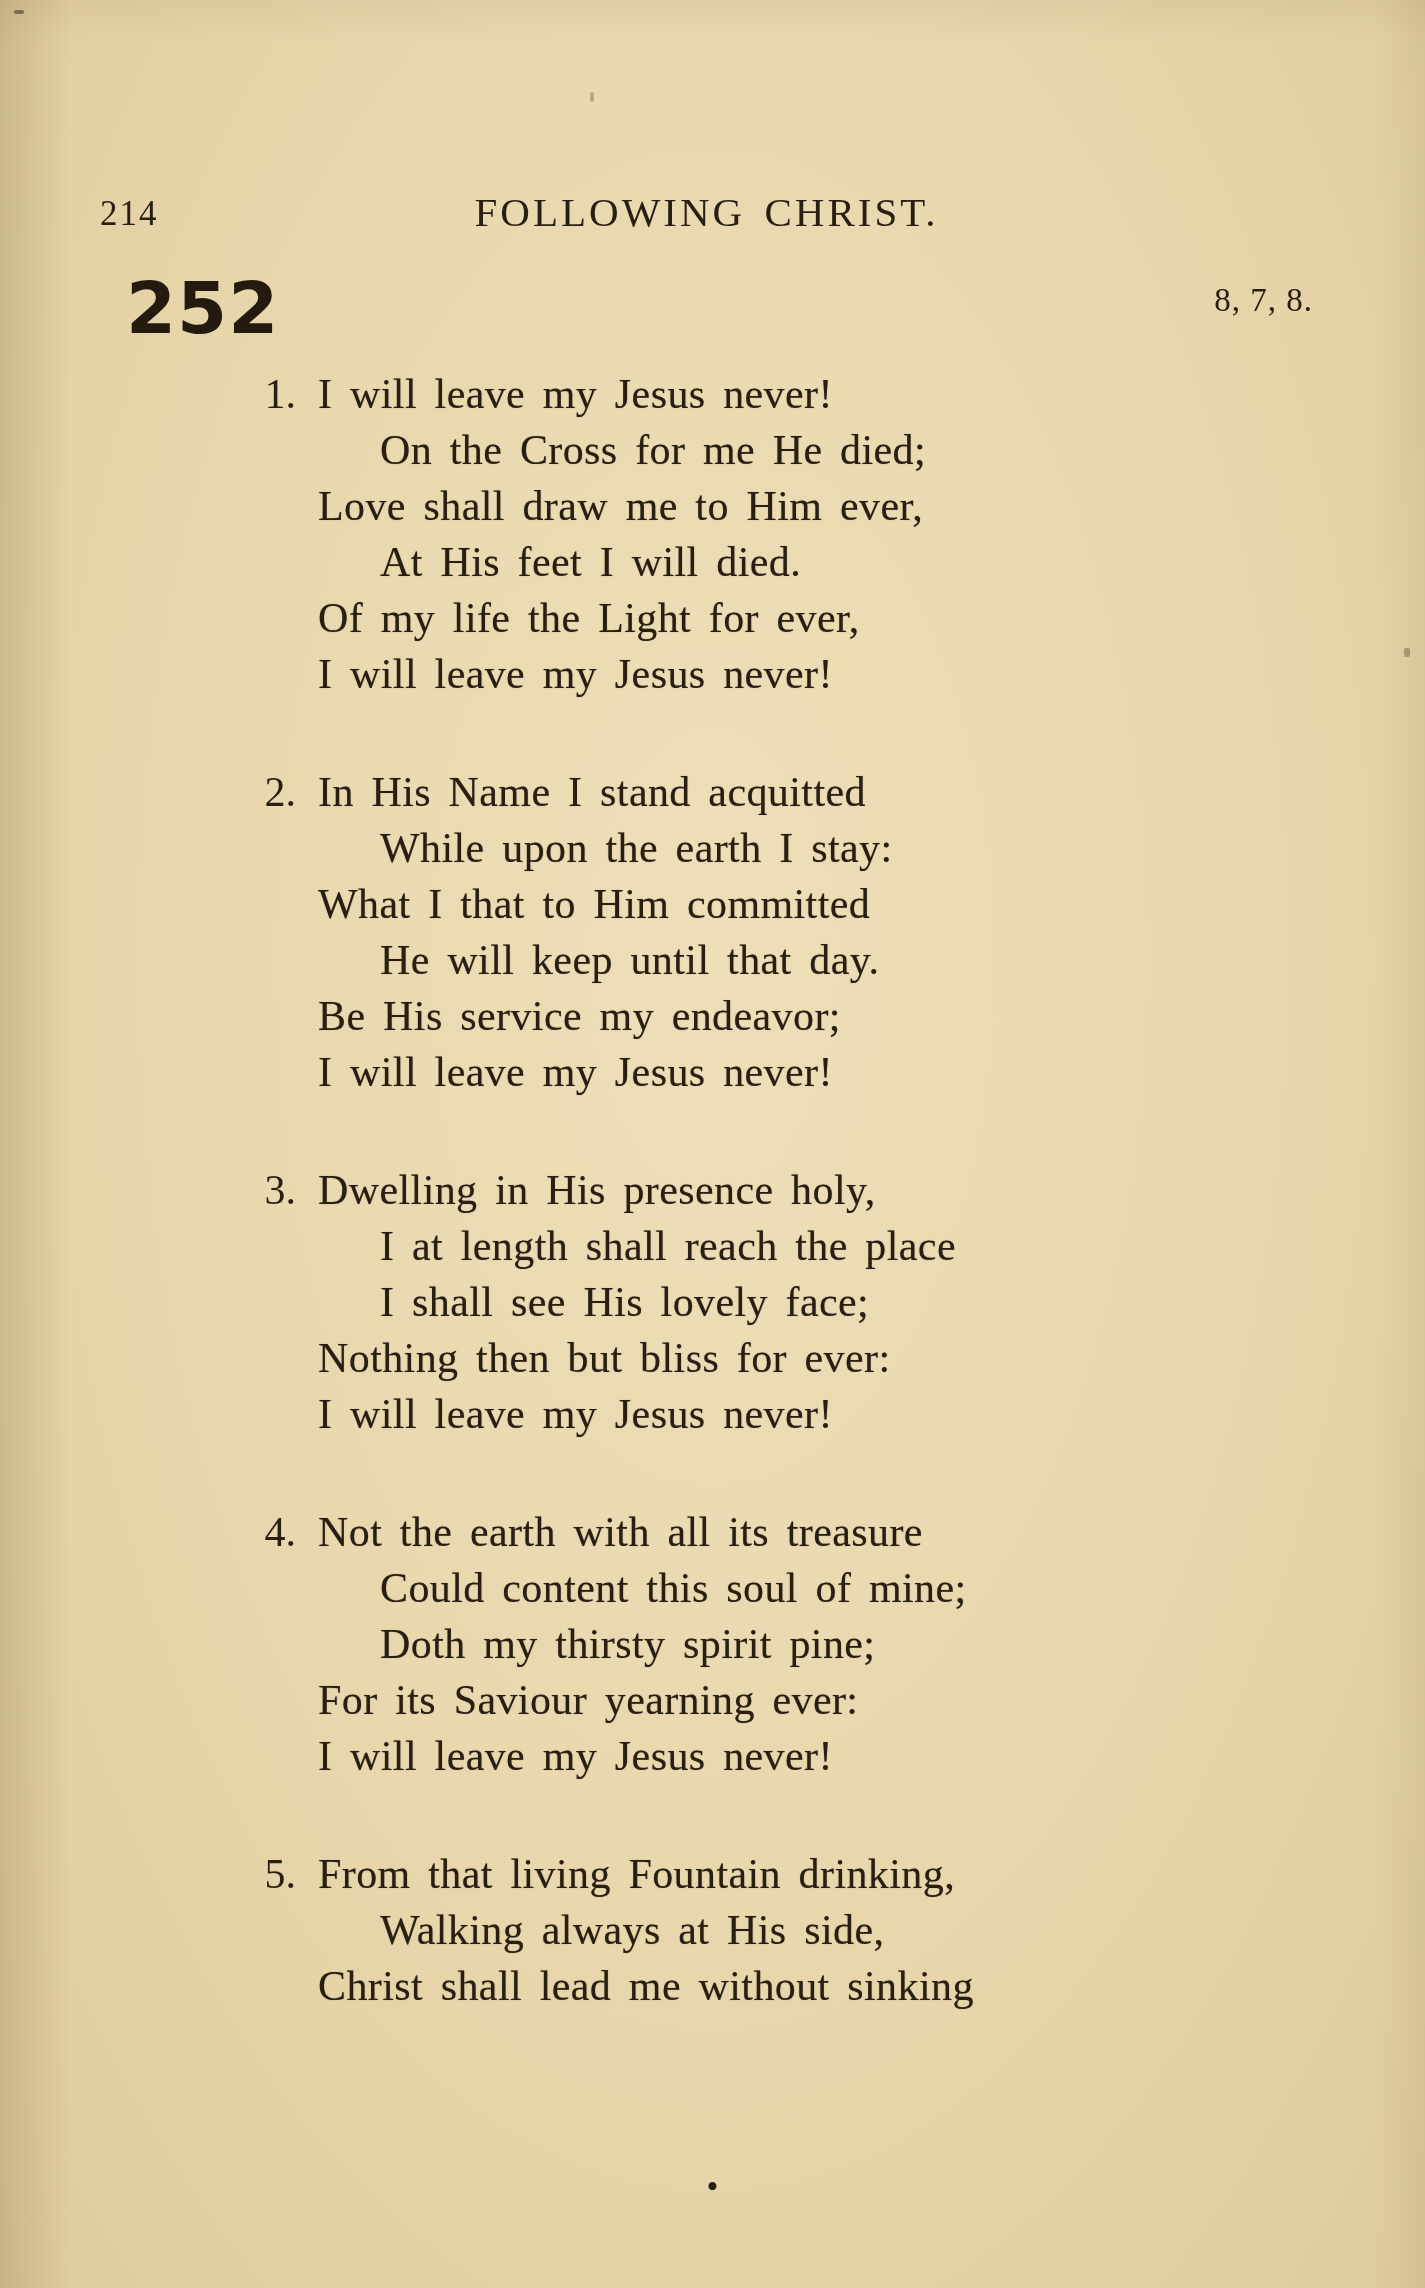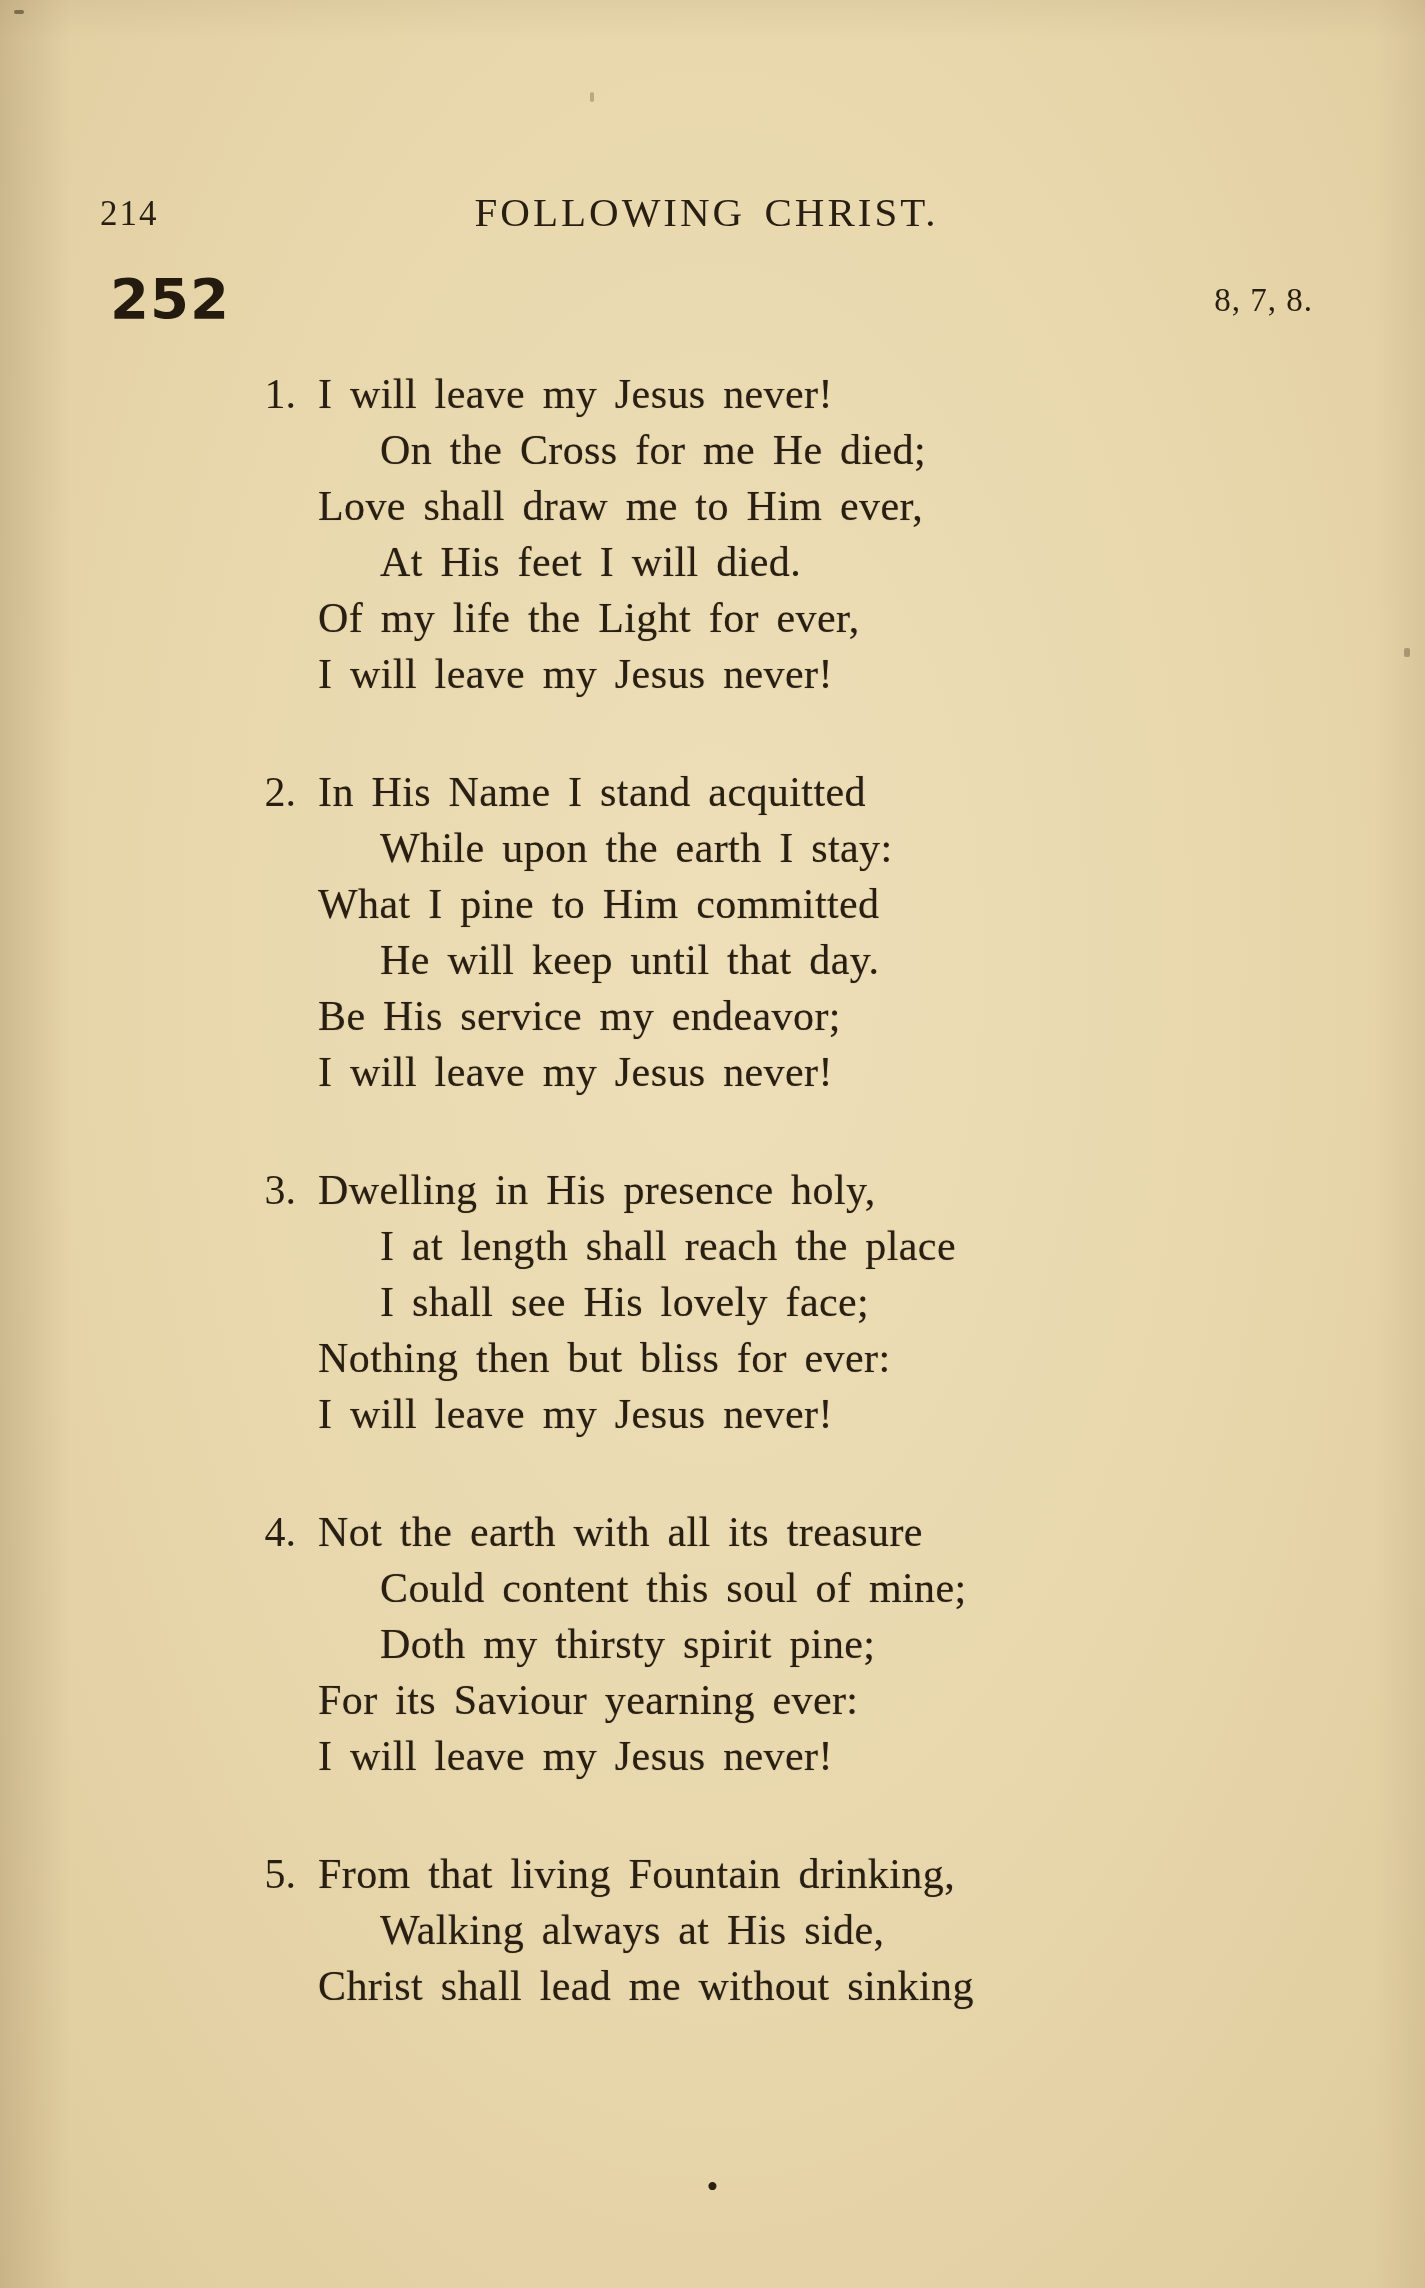--- a/index.html
+++ b/index.html
@@ -66,25 +66,25 @@
 
   .hymn-head {
     position: absolute;
     top: 266px;
     left: 110px;
     right: 112px;
     height: 86px;
   }
   .hymn-number {
     position: absolute;
-    left: 0;
+    left: 16px;
     top: 0;
     font-family: "DejaVu Sans", sans-serif;
     font-weight: bold;
-    font-size: 56px;
+    font-size: 72px;
     letter-spacing: 1px;
     color: #241b0e;
   }
   .meter {
     position: absolute;
     right: 0;
     top: 16px;
     font-size: 33px;
     letter-spacing: 1px;
   }
@@ -154,21 +154,21 @@
         <div class="line indent-1">On the Cross for me He died;</div>
         <div class="line indent-0">Love shall draw me to Him ever,</div>
         <div class="line indent-1">At His feet I will died.</div>
         <div class="line indent-0">Of my life the Light for ever,</div>
         <div class="line indent-0">I will leave my Jesus never!</div>
       </div>
       <div class="stanza">
         <span class="stanza-num">2.</span>
         <div class="line indent-0">In His Name I stand acquitted</div>
         <div class="line indent-1">While upon the earth I stay:</div>
-        <div class="line indent-0">What I pine to Him committed</div>
+        <div class="line indent-0">What I that to Him committed</div>
         <div class="line indent-1">He will keep until that day.</div>
         <div class="line indent-0">Be His service my endeavor;</div>
         <div class="line indent-0">I will leave my Jesus never!</div>
       </div>
       <div class="stanza">
         <span class="stanza-num">3.</span>
         <div class="line indent-0">Dwelling in His presence holy,</div>
         <div class="line indent-1">I at length shall reach the place</div>
         <div class="line indent-1">I shall see His lovely face;</div>
         <div class="line indent-0">Nothing then but bliss for ever:</div>

